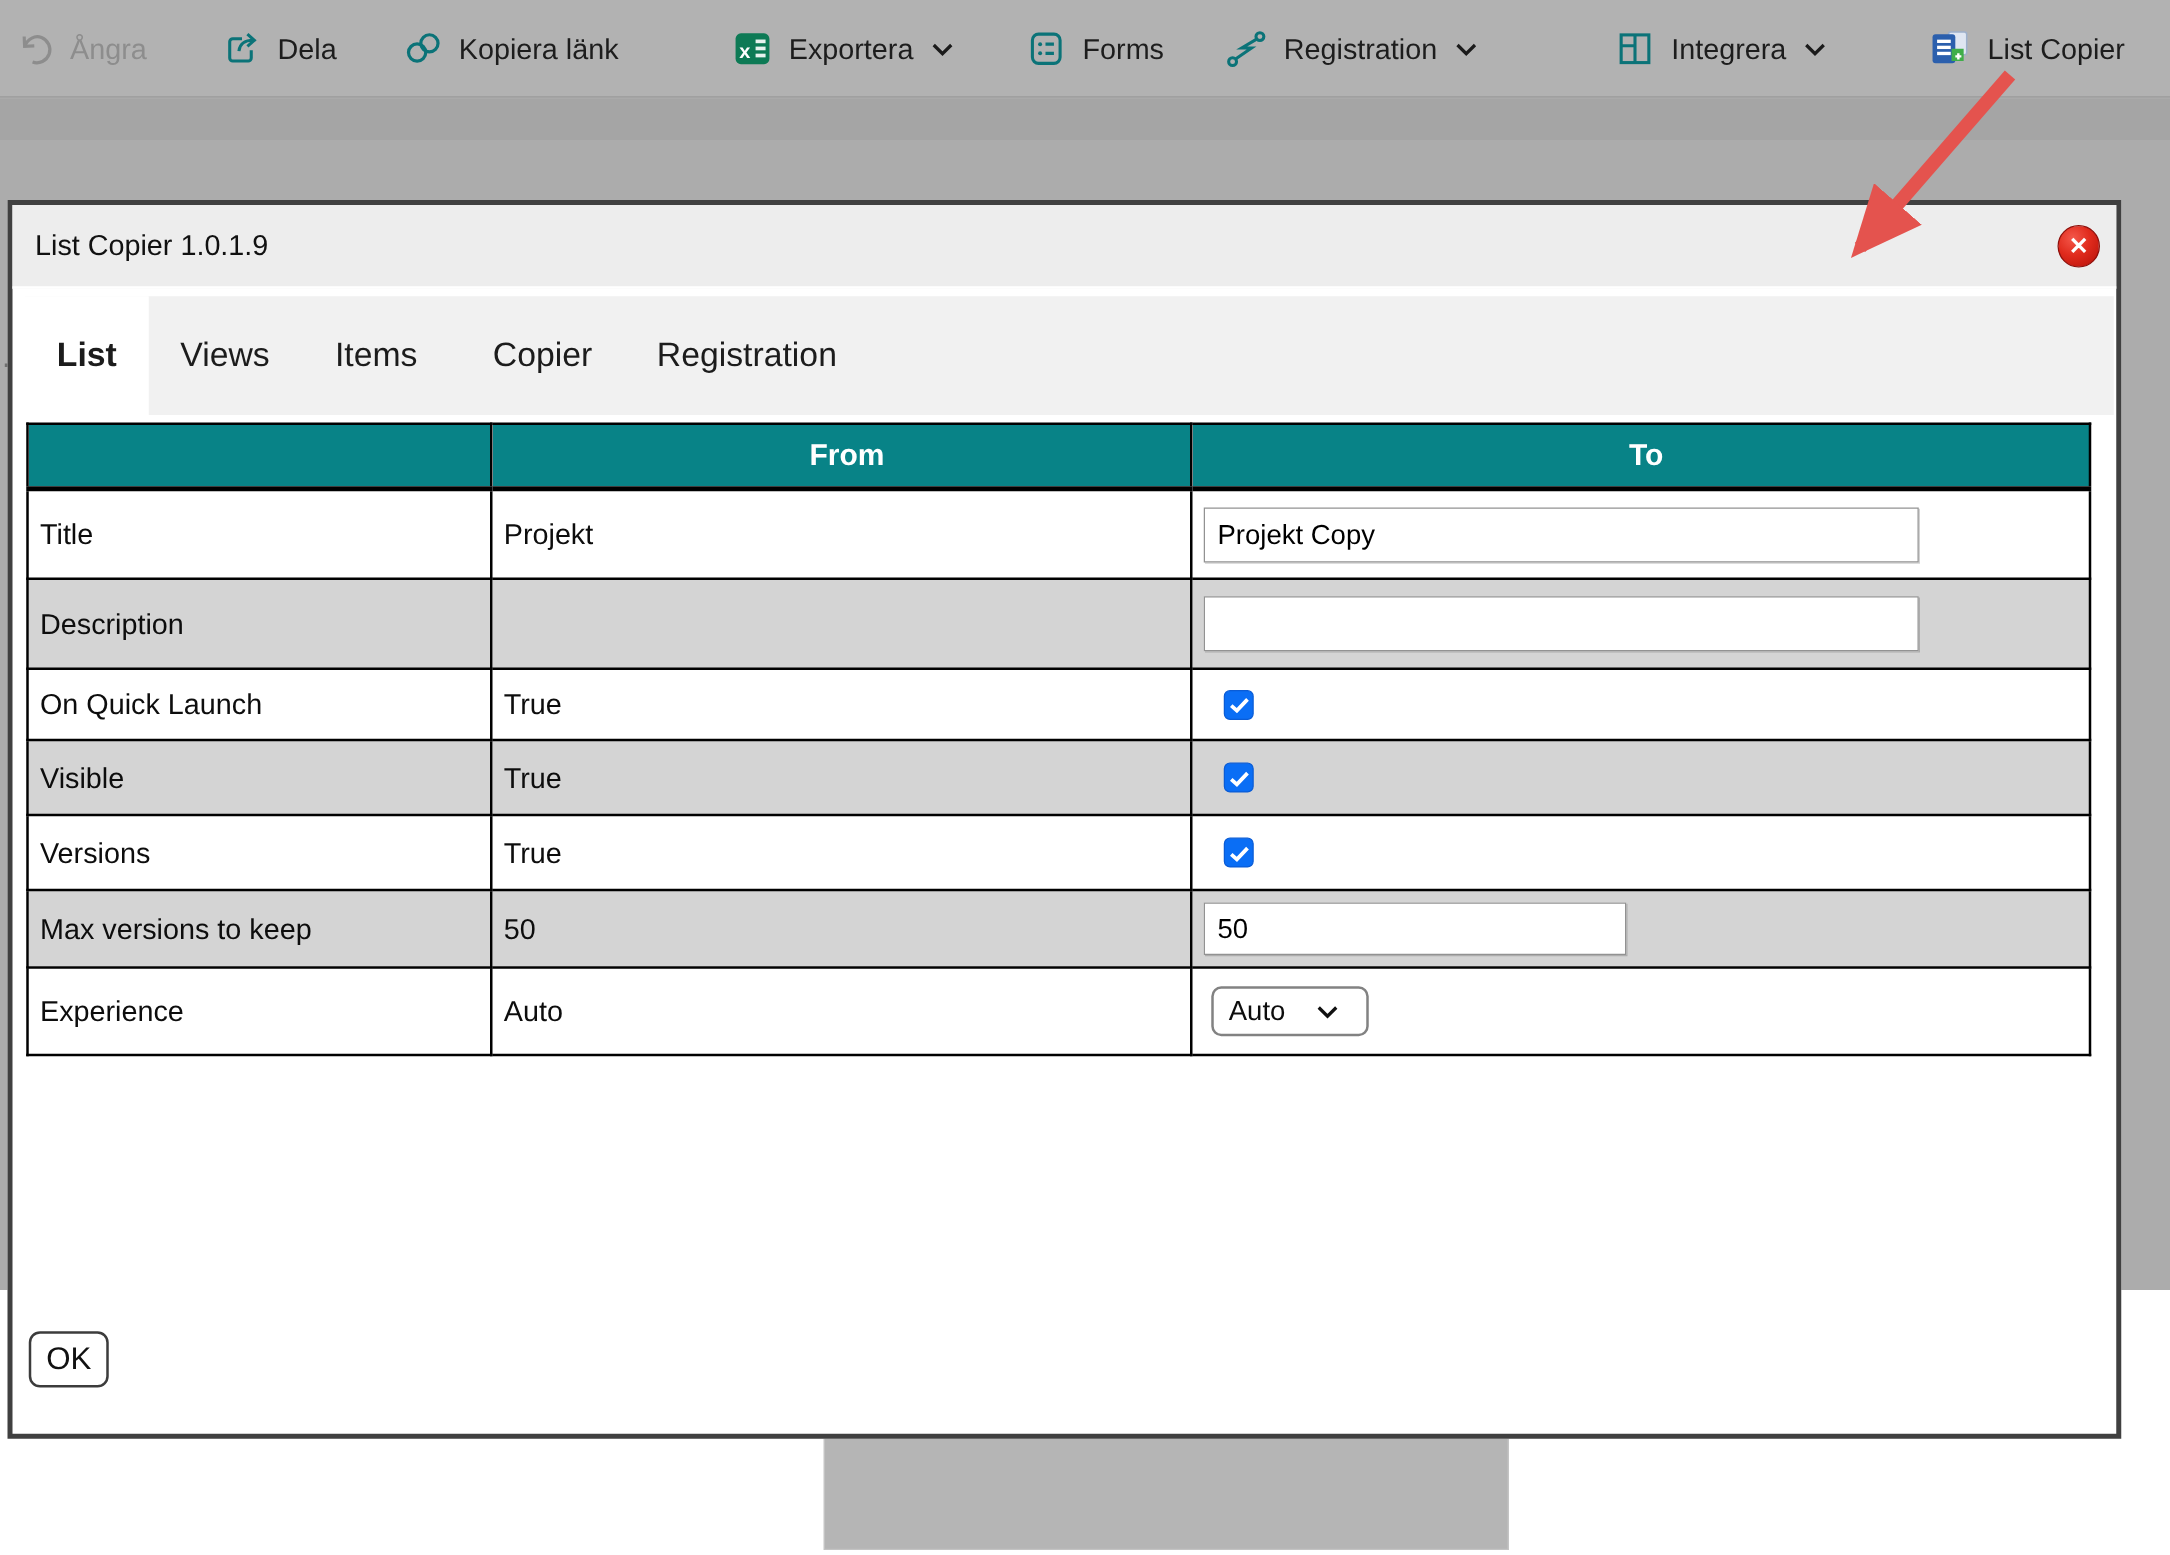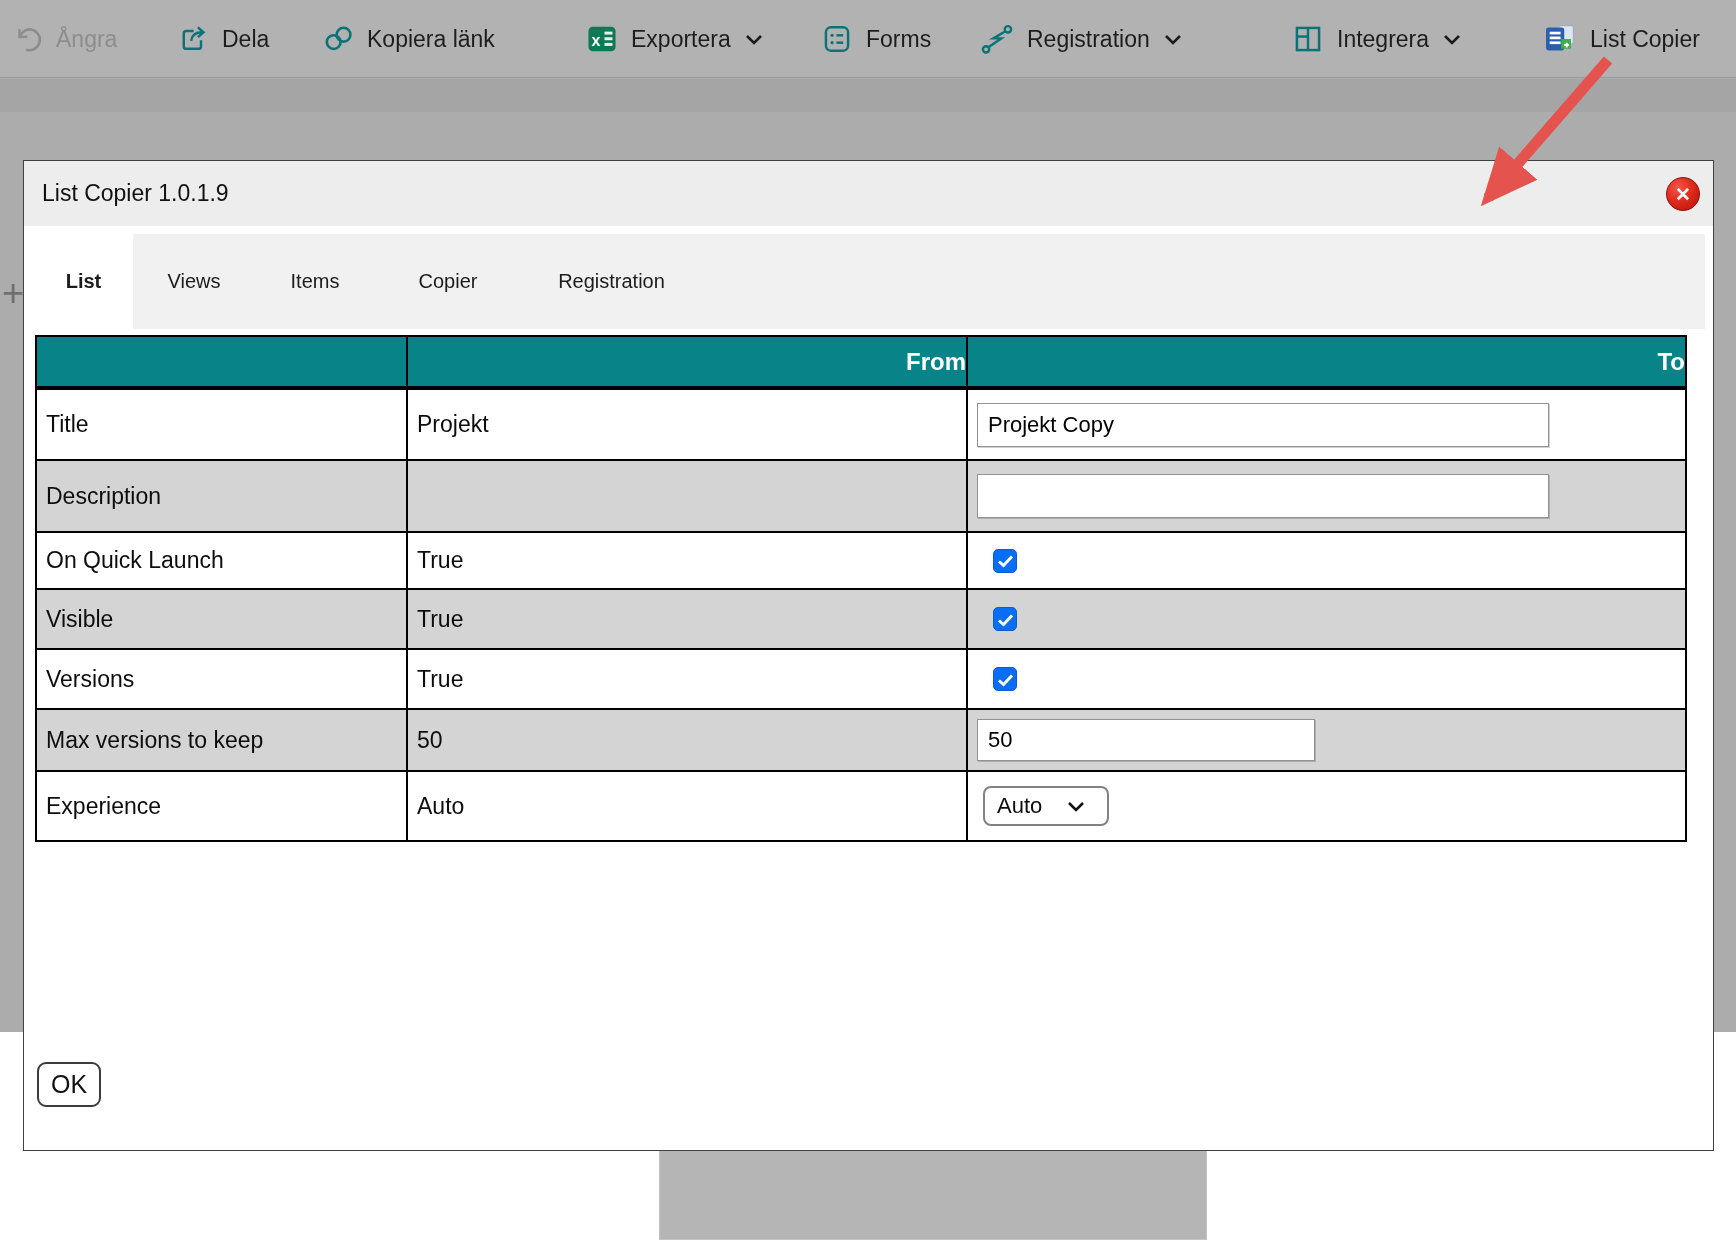--- a/index.html
+++ b/index.html
@@ -16,46 +16,46 @@
   .cmd-item.disabled { color:#8d8d8d; cursor:default; }
   .cmd-item svg { display:block; }
   .teal { color:#0b7378; }
 
   
   #plus-remnant { position:absolute; left:2px; top:272px; font-size:38px; color:#6f6f6f; z-index:1; }
   #bg-panel { position:absolute; left:659px; top:1100px; width:548px; height:140px;
     background:#b5b5b5; border:1px solid #c3c3c3; z-index:1; }
 
   
-  #dialog { position:absolute; left:23px; top:160px; width:1691px; height:991px;
-    background:#ffffff; border:1px solid #404040; z-index:2; }
+  #dialog { position:absolute; left:6px; top:160px; width:1691px; height:991px;
+    background:#ffffff; border:4px solid #404040; z-index:2; }
   #dlg-header { position:absolute; left:0; top:0; width:100%; height:67px; background:#ededed;
     border-bottom:2px solid #ffffff; display:flex; align-items:center; padding-left:18px; }
   #dlg-title { font-size:23px; color:#111; }
   #dlg-close { position:absolute; right:13px; top:16px; width:34px; height:34px; border-radius:50%;
     background:radial-gradient(circle at 35% 30%, #f4574a 0%, #e02b1d 45%, #b40f08 100%);
     border:1px solid #8e0f0a; color:#fff; display:flex; align-items:center; justify-content:center;
     font-size:19px; font-weight:bold; cursor:pointer; }
 
   #tabstrip { position:absolute; left:10px; top:73px; width:1671px; height:95px; background:#f1f1f1;
     display:flex; }
   .tab { height:95px; display:flex; align-items:center; justify-content:center;
-    font-size:20px; color:#1c1c1c; cursor:pointer; }
+    font-size:27px; color:#1c1c1c; cursor:pointer; }
   .tab.active { background:#ffffff; font-weight:bold; }
   .tab:nth-child(1){ width:99px; }
   .tab:nth-child(2){ width:122px; }
   .tab:nth-child(3){ width:120px; }
   .tab:nth-child(4){ width:146px; }
   .tab:nth-child(5){ width:181px;text-align:right; }
 
   #copytable { position:absolute; left:11px; top:174px; border-collapse:collapse;
     table-layout:fixed; width:1650px; font-size:23px; color:#0d0d0d; }
   #copytable th, #copytable td { border:2px solid #000; padding:0 0 0 9px; vertical-align:middle;
     overflow:hidden; }
-  #copytable thead th { background:#088387; color:#ffffff; text-align:right; font-weight:bold;
+  #copytable thead th { background:#088387; color:#ffffff; text-align:center; font-weight:bold;
     font-size:24px; height:52px; border-bottom:4px solid #000; }
   tr.row-white td { background:#ffffff; }
   tr.row-gray  td { background:#d4d4d4; }
 
   .cell-input { margin:0; width:572px; height:44px; border:1px solid #929292;
     box-shadow:1px 1px 0 rgba(0,0,0,0.18); font-size:22px; padding:0 10px;
     font-family:"Liberation Sans", sans-serif; background:#fff; }
   .cell-input.short { width:338px; height:42px; }
 
   .checkbox { width:24px; height:24px; margin-left:16px; background:#0a6ef5; border-radius:5px;

